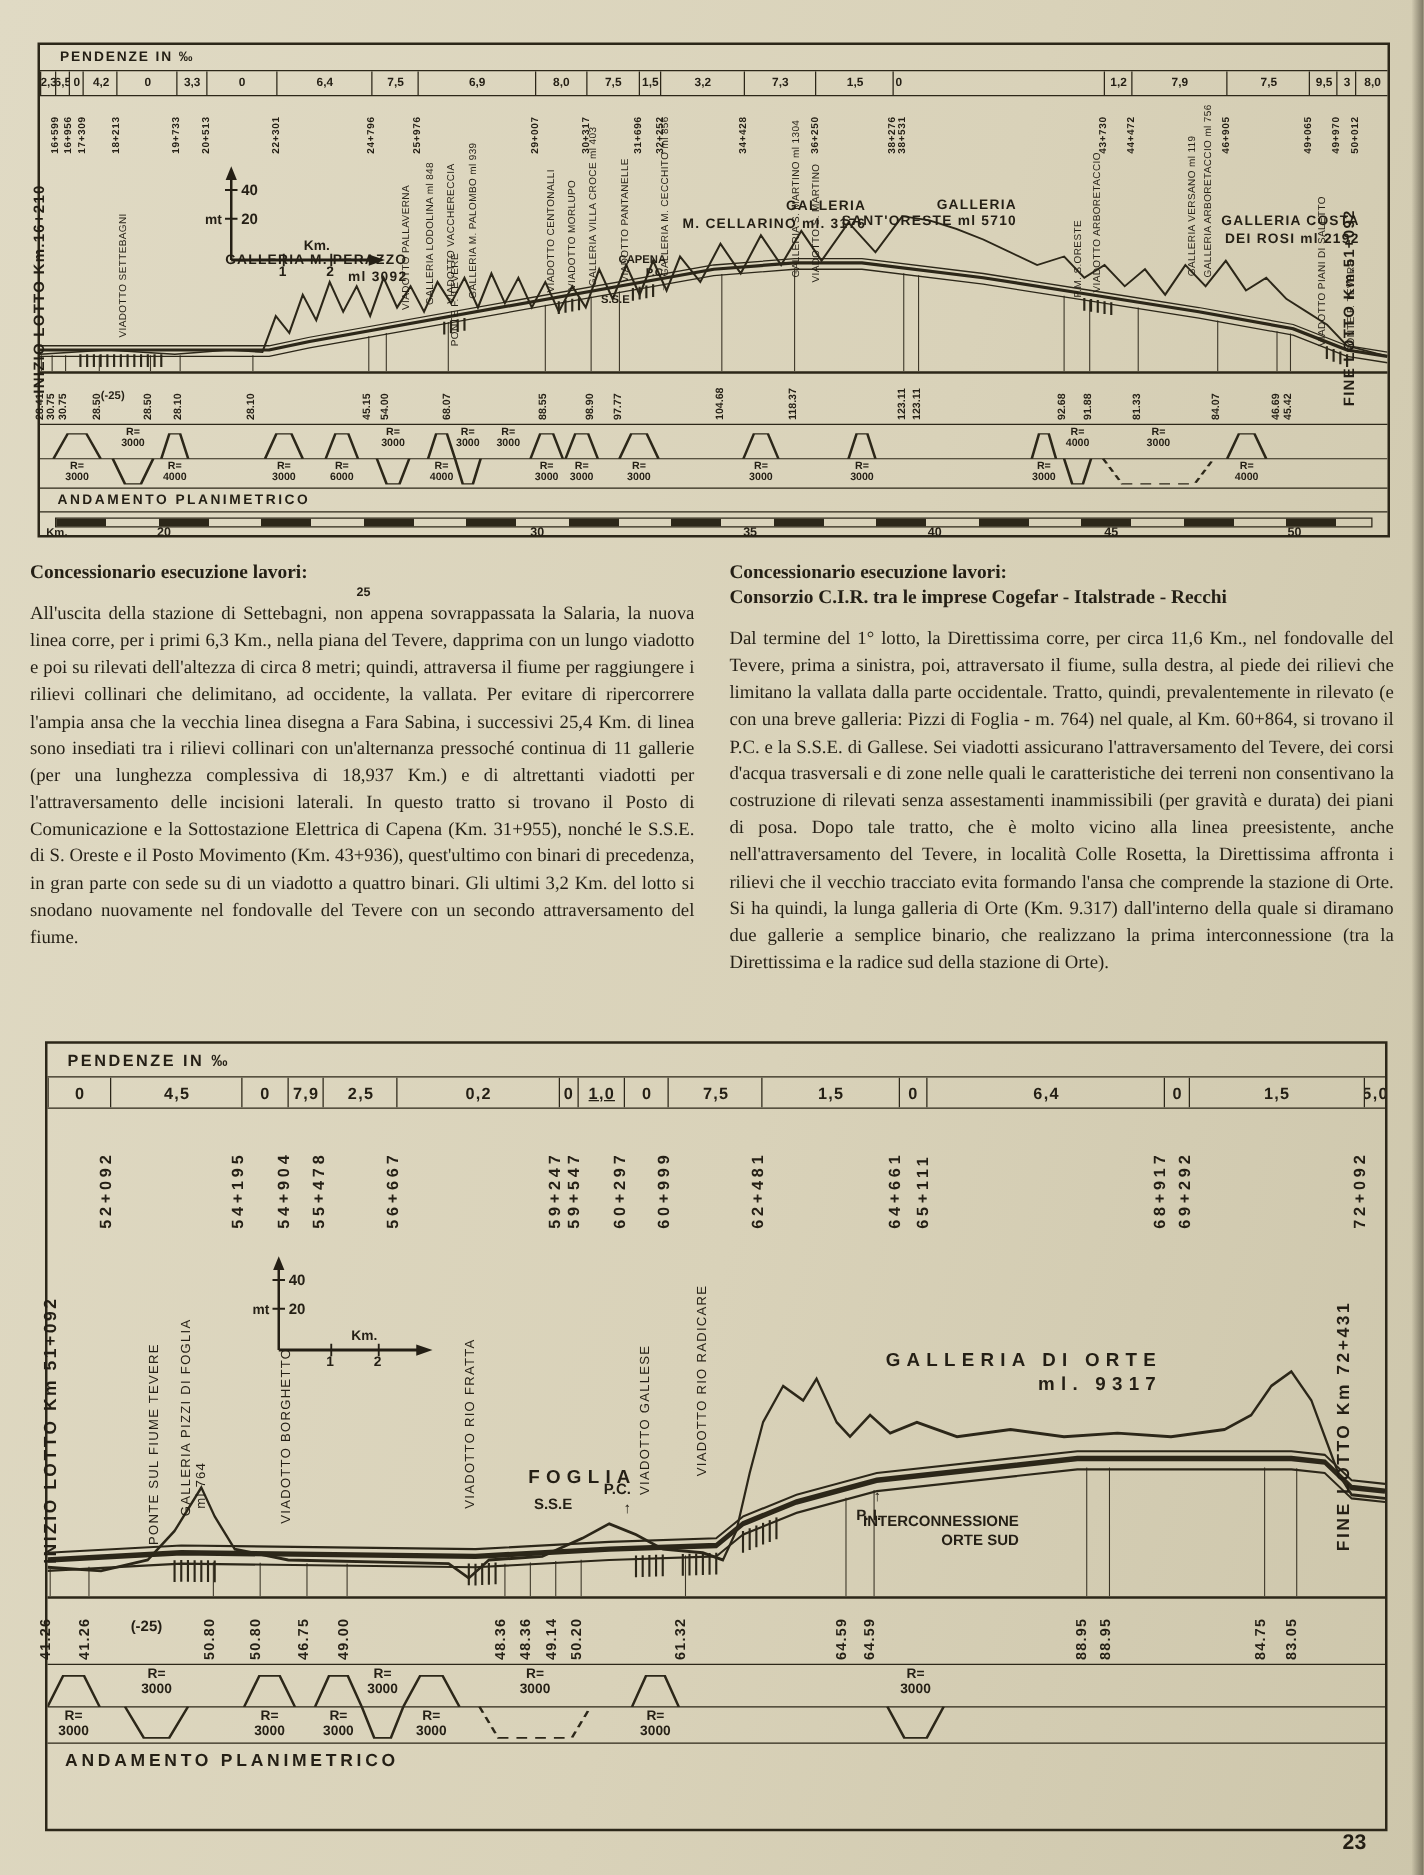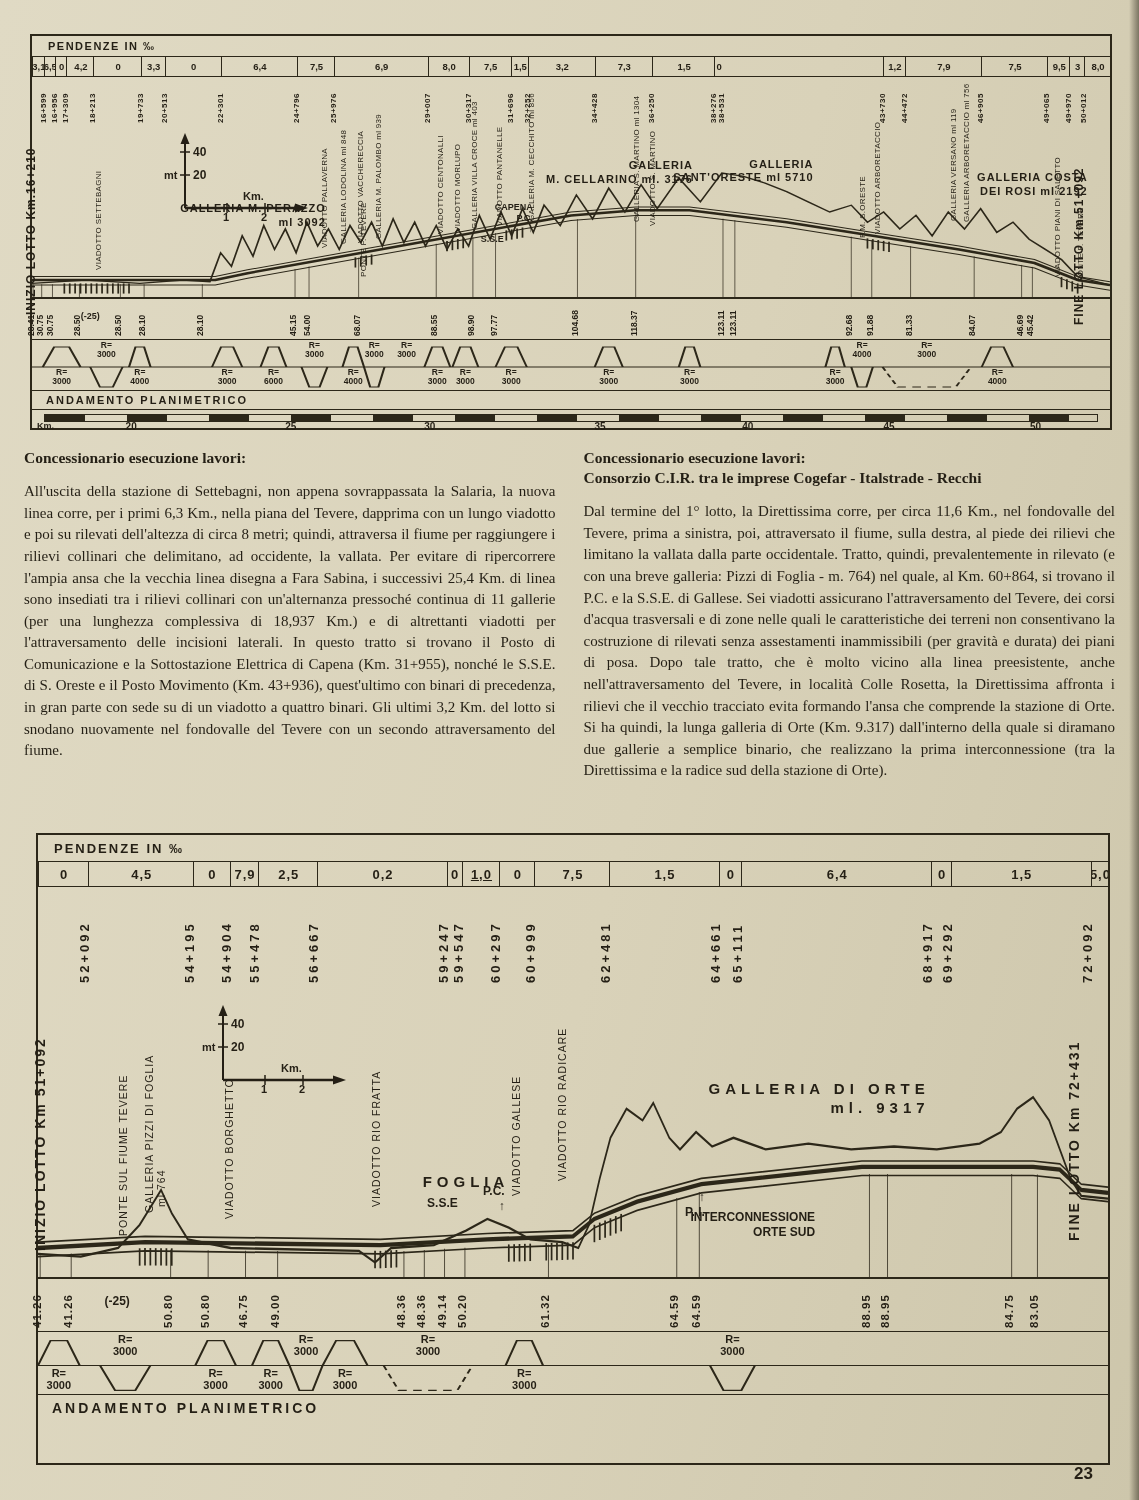--- a/index.html
+++ b/index.html
@@ -101,21 +101,21 @@
 </head>
 <body>
 
 <div class="page">
 
   <section class="panel chart-0">
     <div class="r-pend">
       <span>PENDENZE IN ‰</span>
     </div>
     <div class="r-grad">
-        <div class="gcell" style="left: 0%; width: 1.1%;">3,1</div>
+        <div class="gcell" style="left: 0%; width: 1.1%;">2,3</div>
         <div class="gcell" style="left: 1.1%; width: 1%;">6,5</div>
         <div class="gcell" style="left: 2.1%; width: 1.1%;">0</div>
         <div class="gcell" style="left: 3.2%; width: 2.5%;">4,2</div>
         <div class="gcell" style="left: 5.7%; width: 4.4%;">0</div>
         <div class="gcell" style="left: 10.1%; width: 2.2%;">3,3</div>
         <div class="gcell" style="left: 12.3%; width: 5.2%;">0</div>
         <div class="gcell" style="left: 17.5%; width: 7.1%;">6,4</div>
         <div class="gcell" style="left: 24.6%; width: 3.4%;">7,5</div>
         <div class="gcell" style="left: 28%; width: 8.7%;">6,9</div>
         <div class="gcell" style="left: 36.7%; width: 3.8%;">8,0</div>
@@ -402,21 +402,21 @@
           <div>4000</div>
         </div>
       </div>
     <div class="r-and">
       <span>ANDAMENTO PLANIMETRICO</span>
     </div>
     <div class="r-ruler">
         <div class="rbar"></div>
         <div class="rkm">Km.</div>
         <div class="rnum" style="left: 9.2%;">20</div>
-        <div class="rnum" style="left: 24%;">25</div>
+        <div class="rnum" style="left: 24%; margin-top: 48px;">25</div>
         <div class="rnum" style="left: 36.9%;">30</div>
         <div class="rnum" style="left: 52.7%;">35</div>
         <div class="rnum" style="left: 66.4%;">40</div>
         <div class="rnum" style="left: 79.5%;">45</div>
         <div class="rnum" style="left: 93.1%;">50</div>
       </div>
     <div class="sidelab" style="left:6px;top:265px;">INIZIO LOTTO Km.16+210</div>
     <div class="sidelab" style="left:1054px;top:275px;">FINE LOTTO Km.51+092</div>
   </section>
 

